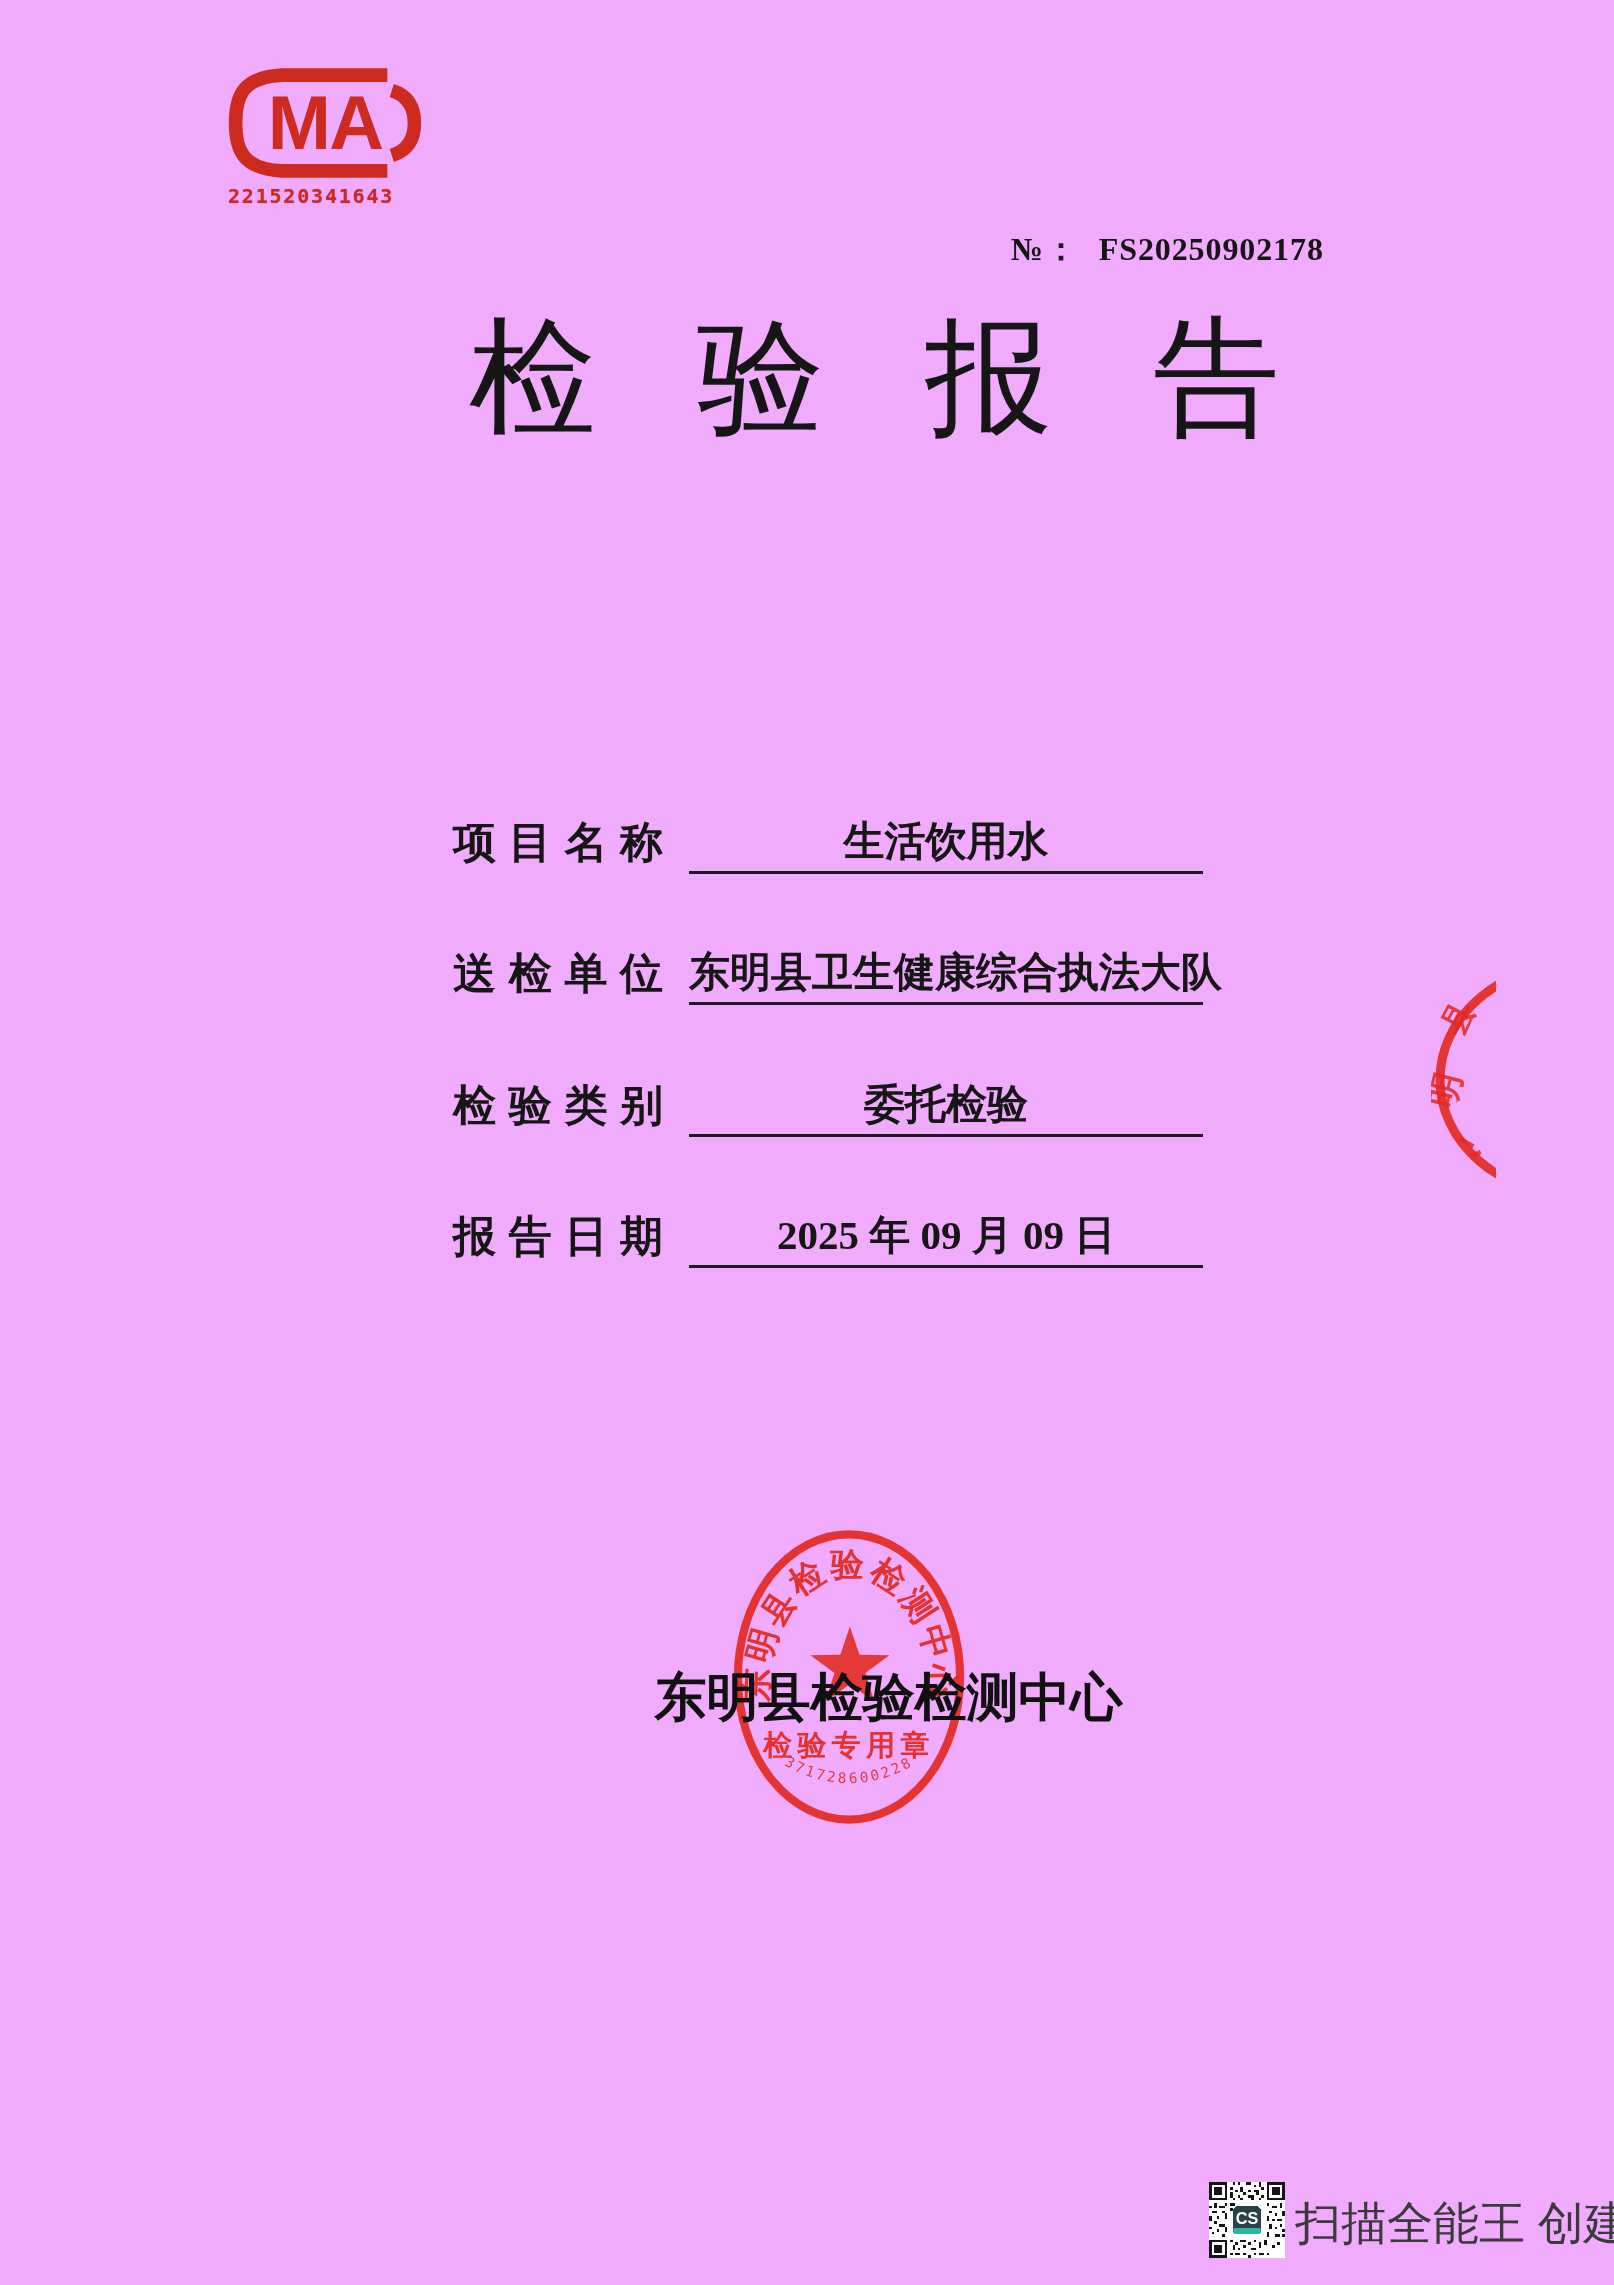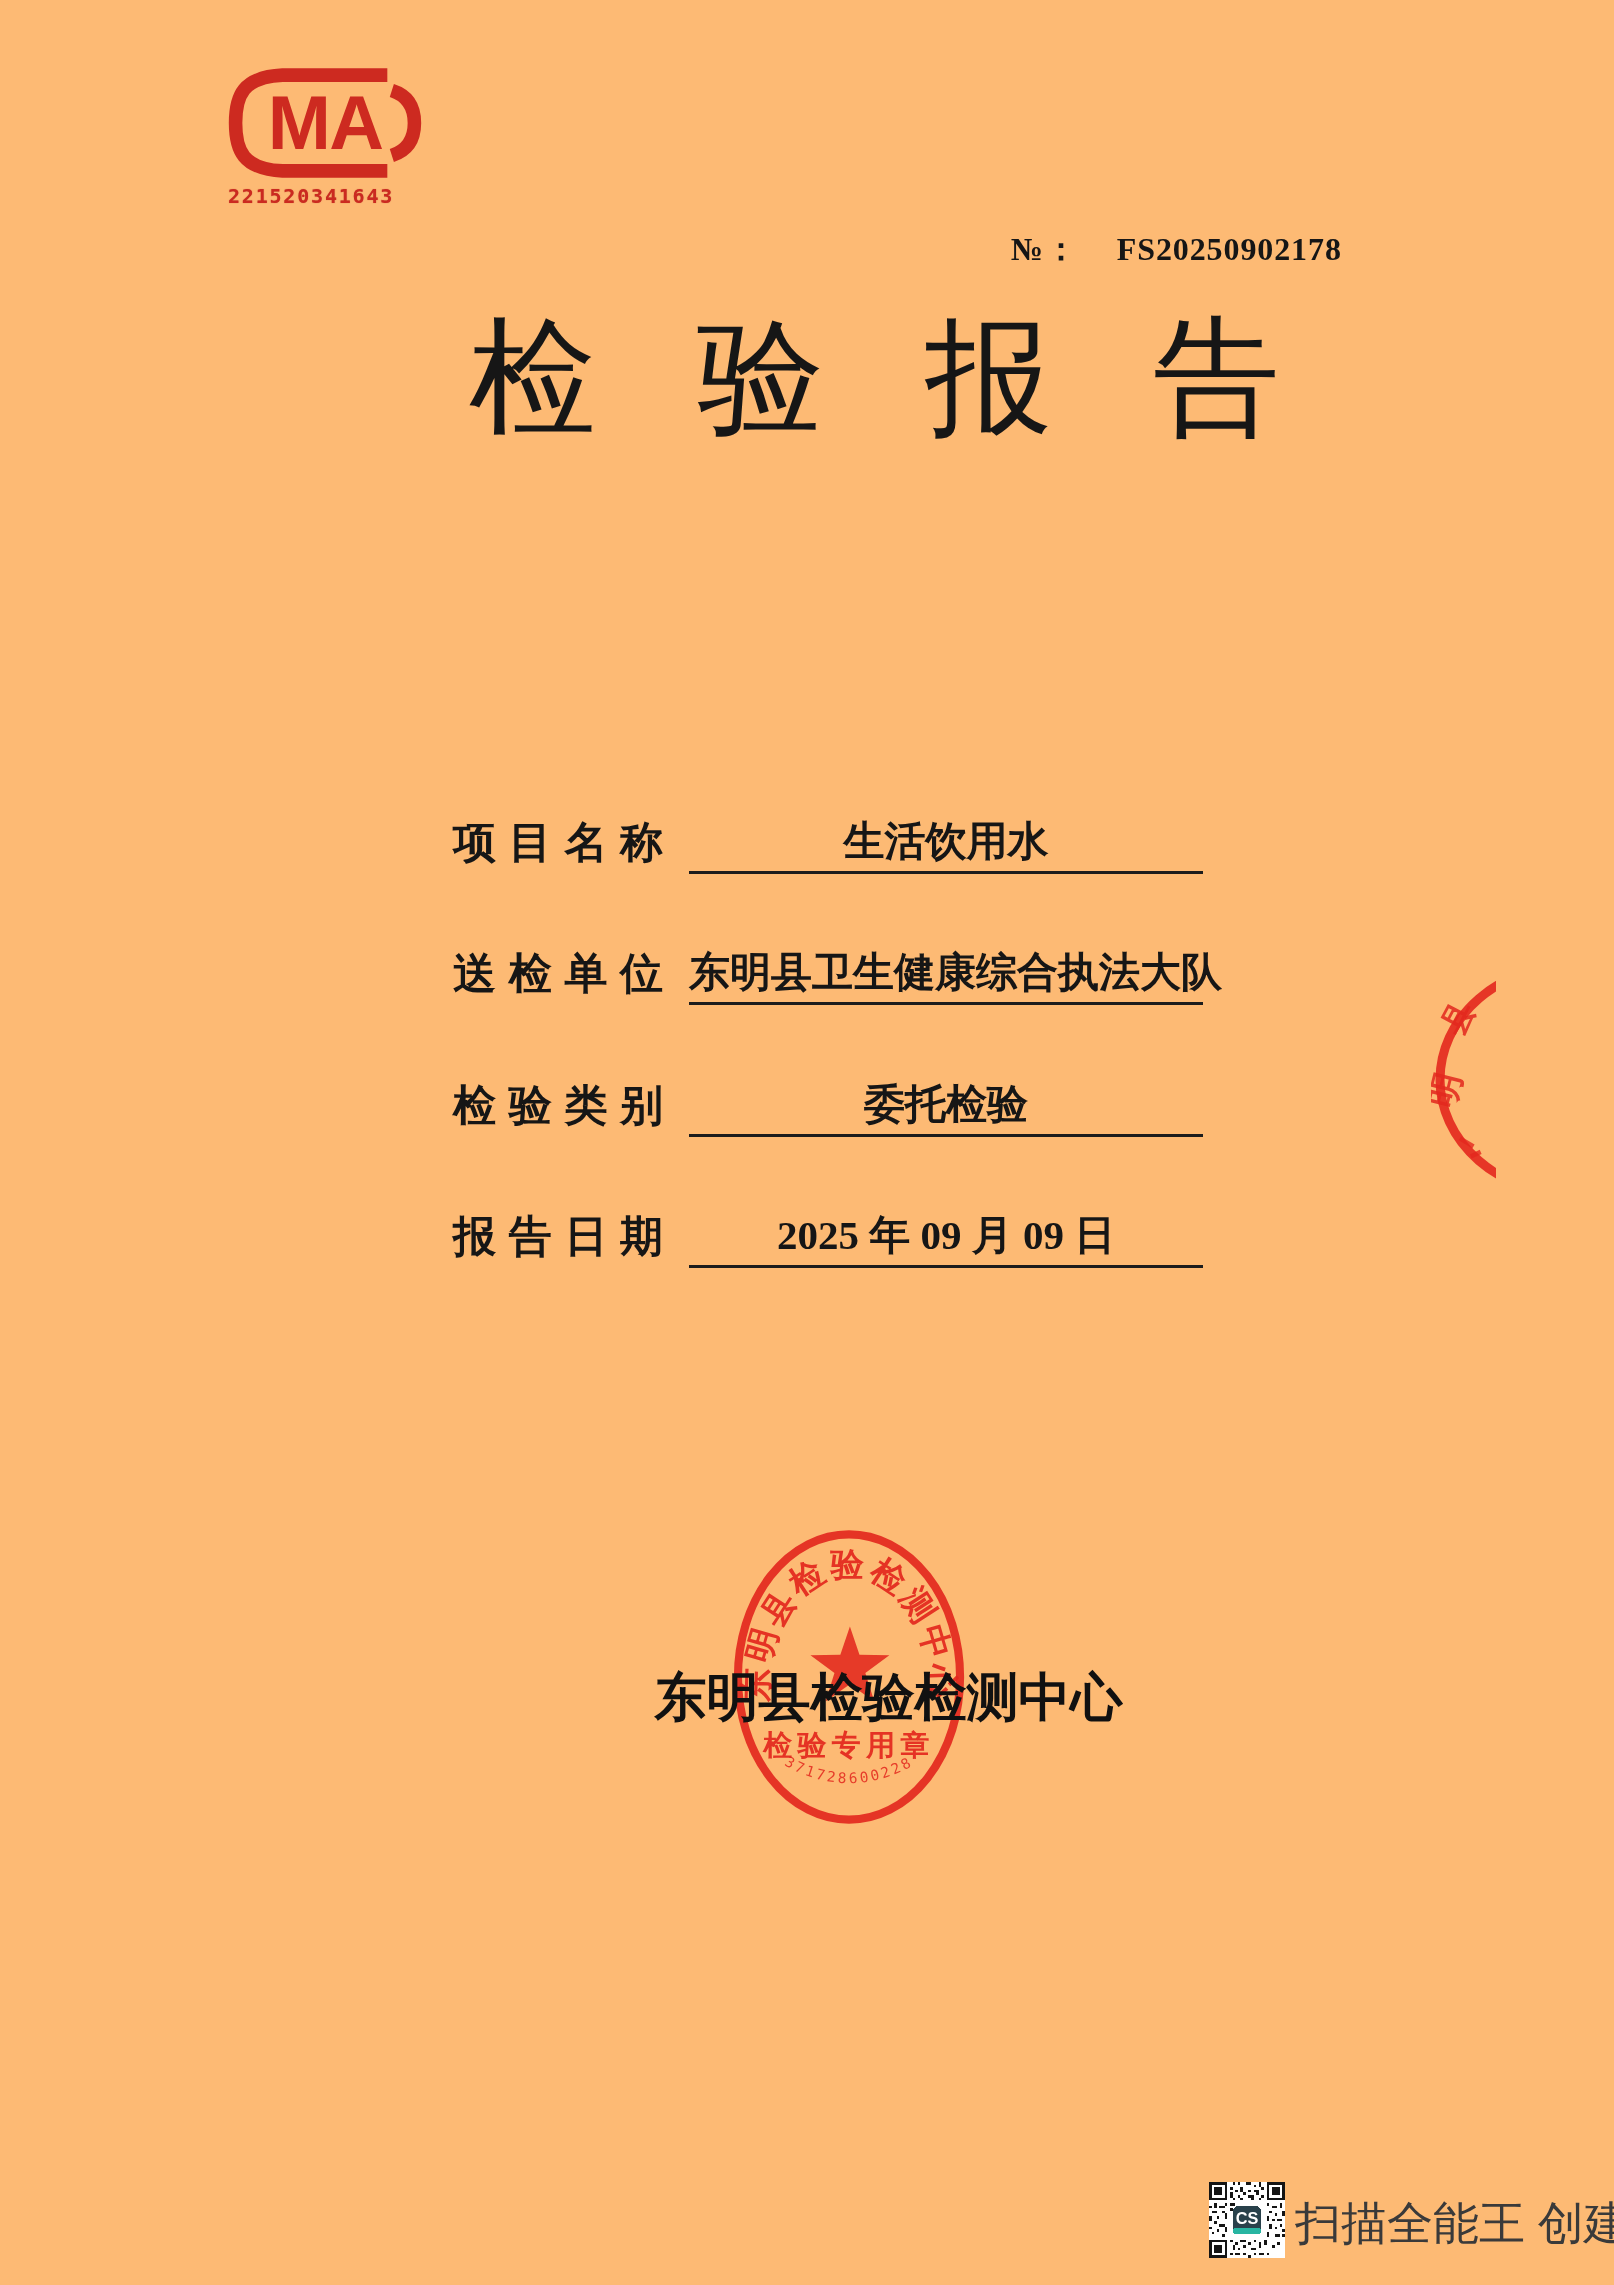--- a/index.html
+++ b/index.html
@@ -1,40 +1,40 @@
 <!DOCTYPE html>
 <html style="font-size:14.5px"><head>
 <meta charset="utf-8">
 <style>
   html,body{margin:0;padding:0;background:#888;}
   .page{
     position:relative;
     width:1615px;height:2285px;
-    background:#fdba74;
+    background:#f0abfc;
     overflow:hidden;
     font-family:"Liberation Serif","DejaVu Serif",serif;
     color:#161616;
   }
   
   .cma{position:absolute;left:228px;top:67px;}
   .cma svg{display:block;}
   .cma-num{
     margin-top:4.5px;
     font-family:"DejaVu Sans Mono",monospace;
     font-weight:bold;font-size:20px;letter-spacing:1.8px;
     color:#cb2a20;
     text-shadow:0 0 0.9px rgba(150,20,20,.5);
   }
   
   .report-no{
     position:absolute;left:1011px;top:228px;
     font-size:32px;font-weight:bold;white-space:nowrap;
   }
   .report-no .no-label{letter-spacing:1.8px;}
-  .report-no .no-value{margin-left:38px;letter-spacing:0.9px;text-align:right;}
+  .report-no .no-value{margin-left:20px;letter-spacing:0.9px;text-align:right;}
   
   .title{
     position:absolute;left:457px;top:300px;margin:12px;
     font-size:127px;font-weight:normal;letter-spacing:101px;
     white-space:nowrap;line-height:1.05;
   }
   
   .field-row{position:absolute;left:0;width:1615px;height:60px;}
   .f-label{
     position:absolute;left:453px;top:0;

